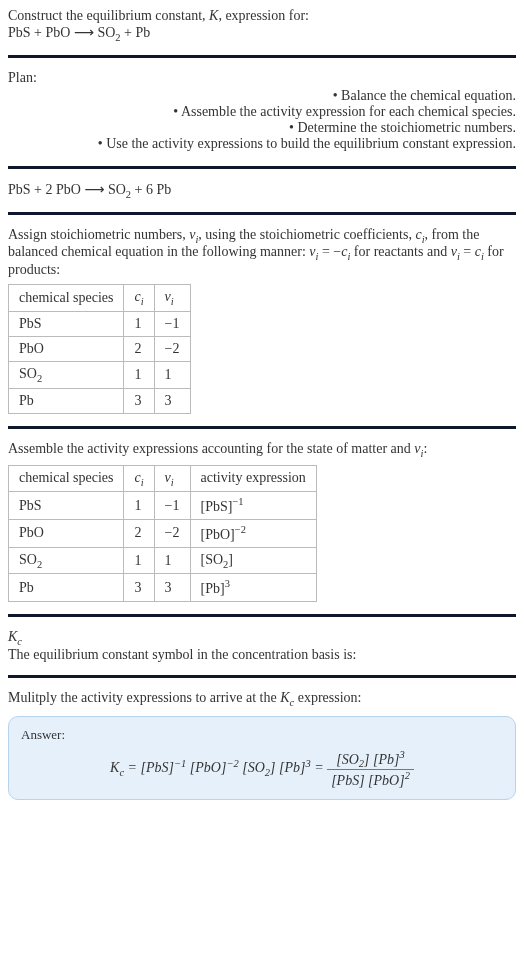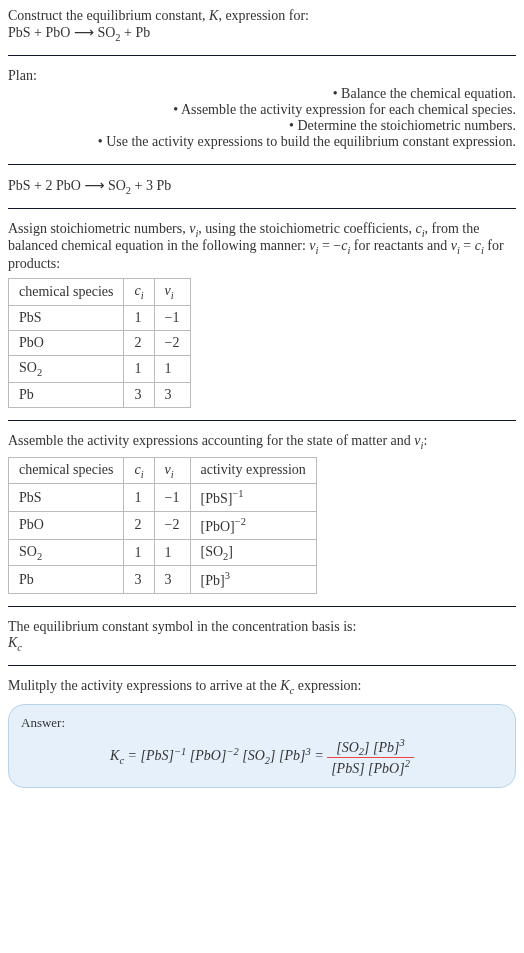--- a/index.html
+++ b/index.html
@@ -5,21 +5,21 @@
     body {
       font-family: Georgia, serif;
       font-size: 14px;
       color: #333;
       margin: 0;
       padding: 8px;
       width: 508px;
       background: #fff;
     }
     .section {
-      border-bottom: 1px solid #0f172a;
+      border-bottom: 3px solid #0f172a;
       padding-bottom: 12px;
       margin-bottom: 12px;
     }
     .section.no-border {
       border-bottom: none;
     }
     .italic {
       font-style: italic;
     }
     .reaction {
@@ -42,21 +42,21 @@
       padding: 4px 10px;
       text-align: left;
       font-weight: normal;
     }
     th {
       background: #fff;
     }
     .answer-box {
       background: #e6f0fa;
       border: 1px solid #b8d4ec;
-      border-radius: 16px;
+      border-radius: 10px;
       padding: 10px 12px;
       margin-top: 8px;
     }
     .answer-box .label {
       font-size: 13px;
       margin-bottom: 6px;
     }
     .bullet-list {
       margin: 2px 0;
       padding-left: 0;
@@ -112,21 +112,21 @@
     <li>Assemble the activity expression for each chemical species.</li>
     <li>Determine the stoichiometric numbers.</li>
     <li>Use the activity expressions to build the equilibrium constant expression.</li>
   </ul>
 </div>
 
 <div class="section">
   <div class="reaction">
     <span>PbS + 2 PbO</span>
     <span class="arrow">⟶</span>
-    <span>SO</span><span class="sub">2</span><span> + 3 Pb</span>
+    <span>SO</span><span class="sub">2</span><span> + 6 Pb</span>
   </div>
 </div>
 
 <div class="section">
   <div>
     <span>Assign stoichiometric numbers, </span><span class="italic">ν</span><span class="italic sub">i</span><span>, using the stoichiometric coefficients, </span><span class="italic">c</span><span class="italic sub">i</span><span>, from the balanced chemical equation in the following manner: </span><span class="italic">ν</span><span class="italic sub">i</span><span> = −</span><span class="italic">c</span><span class="italic sub">i</span><span> for reactants and </span><span class="italic">ν</span><span class="italic sub">i</span><span> = </span><span class="italic">c</span><span class="italic sub">i</span><span> for products:</span>
   </div>
   <table>
     <tbody>
         <tr>
@@ -192,24 +192,24 @@
       <td>Pb</td>
       <td>3</td>
       <td>3</td>
       <td><span>[Pb]</span><span class="sup">3</span></td>
     </tr>
   </tbody>
     </table>
 </div>
 
 <div class="section">
+  <div>
+    <span class="italic">K</span><span class="italic sub">c</span>
+  </div>
   <div>The equilibrium constant symbol in the concentration basis is:</div>
-  <div>
-    <span class="italic">K</span><span class="italic sub">c</span>
-  </div>
 </div>
 
 <div class="section no-border">
   <div>
     <span>Mulitply the activity expressions to arrive at the </span><span class="italic">K</span><span class="italic sub">c</span><span> expression:</span>
   </div>
   <div class="answer-box">
     <div class="label">Answer:</div>
     <div class="center-eq nowrap">
       <span class="italic">K</span><span class="italic sub">c</span><span> = </span><span>[PbS]</span><span class="sup">−1</span><span> [PbO]</span><span class="sup">−2</span><span> [SO</span><span class="sub">2</span><span>] [Pb]</span><span class="sup">3</span><span> = </span><span class="frac"><span class="num"><span>[SO</span><span class="sub">2</span><span>] [Pb]</span><span class="sup">3</span></span><span class="den"><span>[PbS] [PbO]</span><span class="sup">2</span></span></span>

